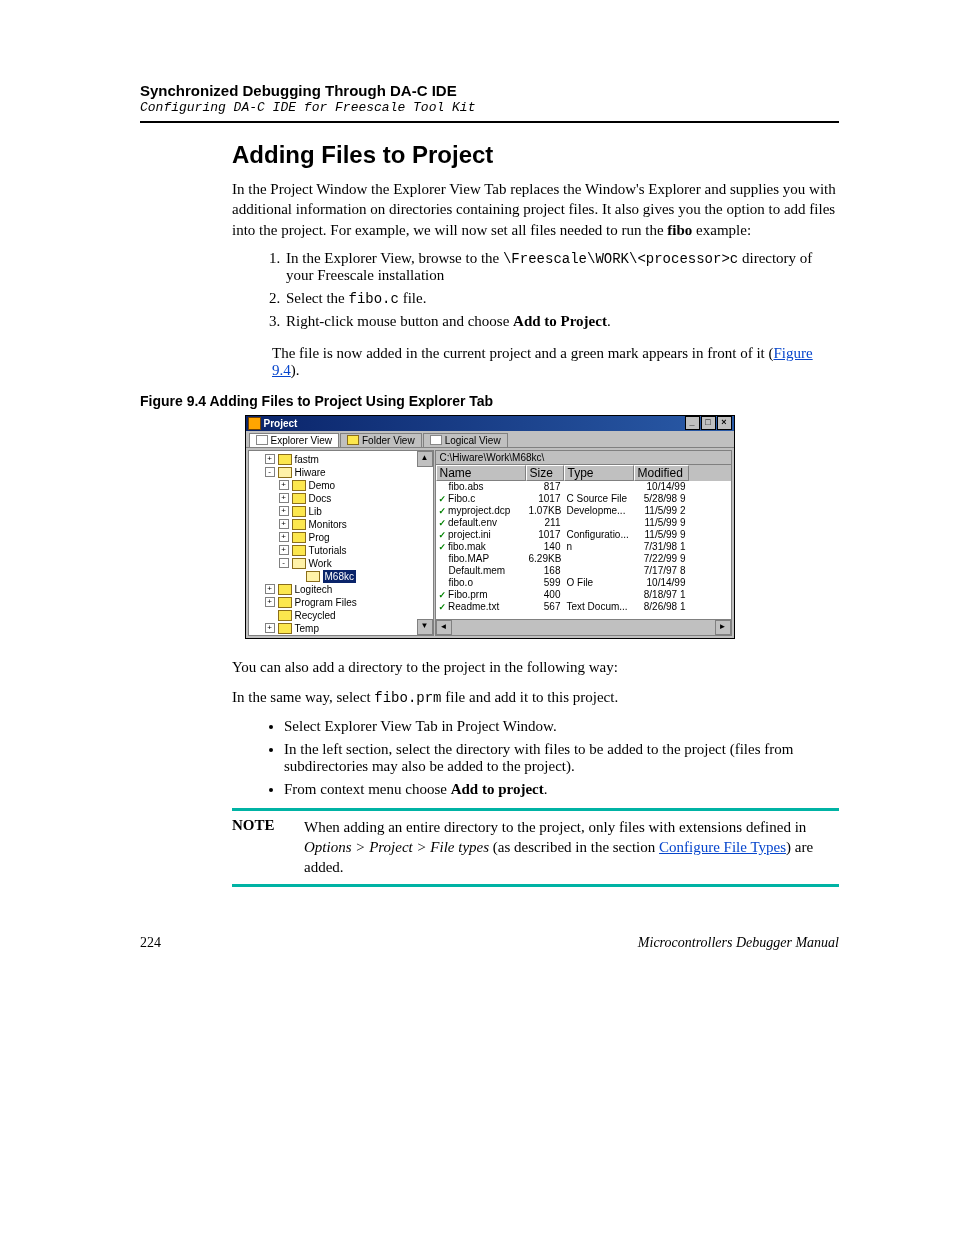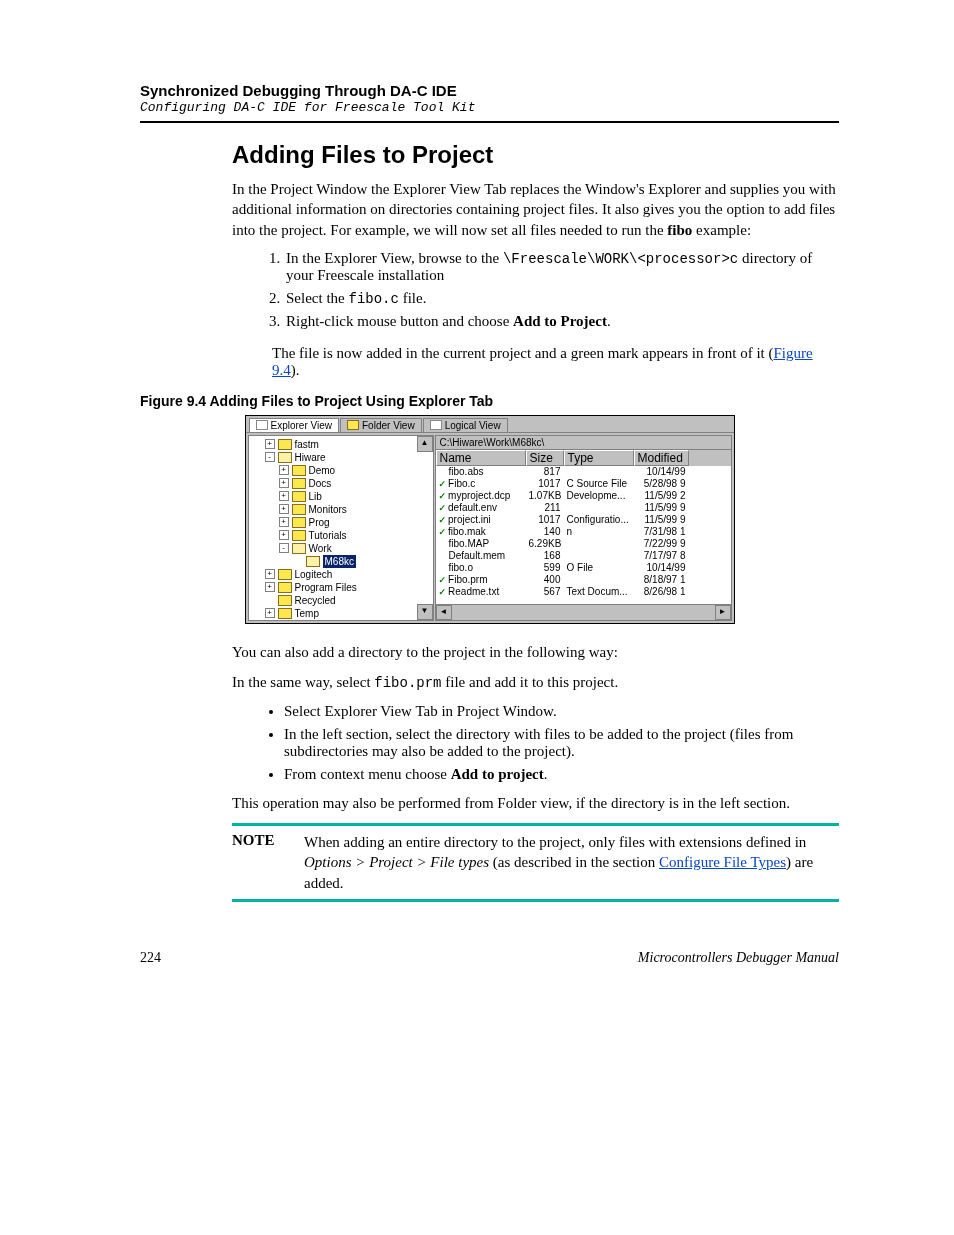--- a/index.html
+++ b/index.html
@@ -258,20 +258,31 @@
     </ol>
 
     <p class="sub-para">
       <span>The file is now added in the current project and a green mark appears in front of it (</span><a class="link">Figure 9.4</a><span>).</span>
     </p>
   </div>
 
   <div class="fig-caption">Figure 9.4  Adding Files to Project Using Explorer Tab</div>
 
   <div class="win">
+    <div class="titlebar">
+      <div class="titlebar-left">
+        <span class="title-icon"></span>
+        <span>Project</span>
+      </div>
+      <div class="winbtns">
+        <span class="winbtn">_</span>
+        <span class="winbtn">□</span>
+        <span class="winbtn">×</span>
+      </div>
+    </div>
     <div class="tabbar">
       <div class="tab active">
           <span class="tab-icon sheet"></span>
           <span>Explorer View</span>
         </div>
       <div class="tab">
           <span class="tab-icon"></span>
           <span>Folder View</span>
         </div>
       <div class="tab">
@@ -447,21 +458,20 @@
     </p>
 
     <ul class="bullets">
       <li>Select Explorer View Tab in Project Window.</li>
       <li>In the left section, select the directory with files to be added to the project (files from subdirectories may also be added to the project).</li>
       <li>
         <span>From context menu choose </span><b>Add to project</b><span>.</span>
       </li>
     </ul>
 
-    <p class="para">This operation may also be performed from Folder view, if the directory is in the left section.</p>
 
     <div class="note-block">
       <div class="note-row">
         <div class="note-label">NOTE</div>
         <div class="note-body">
           <span>When adding an entire directory to the project, only files with extensions defined in </span><span class="ital">Options &gt; Project &gt; File types</span><span> (as described in the section </span><a class="link">Configure File Types</a><span>) are added.</span>
         </div>
       </div>
     </div>
   </div>

